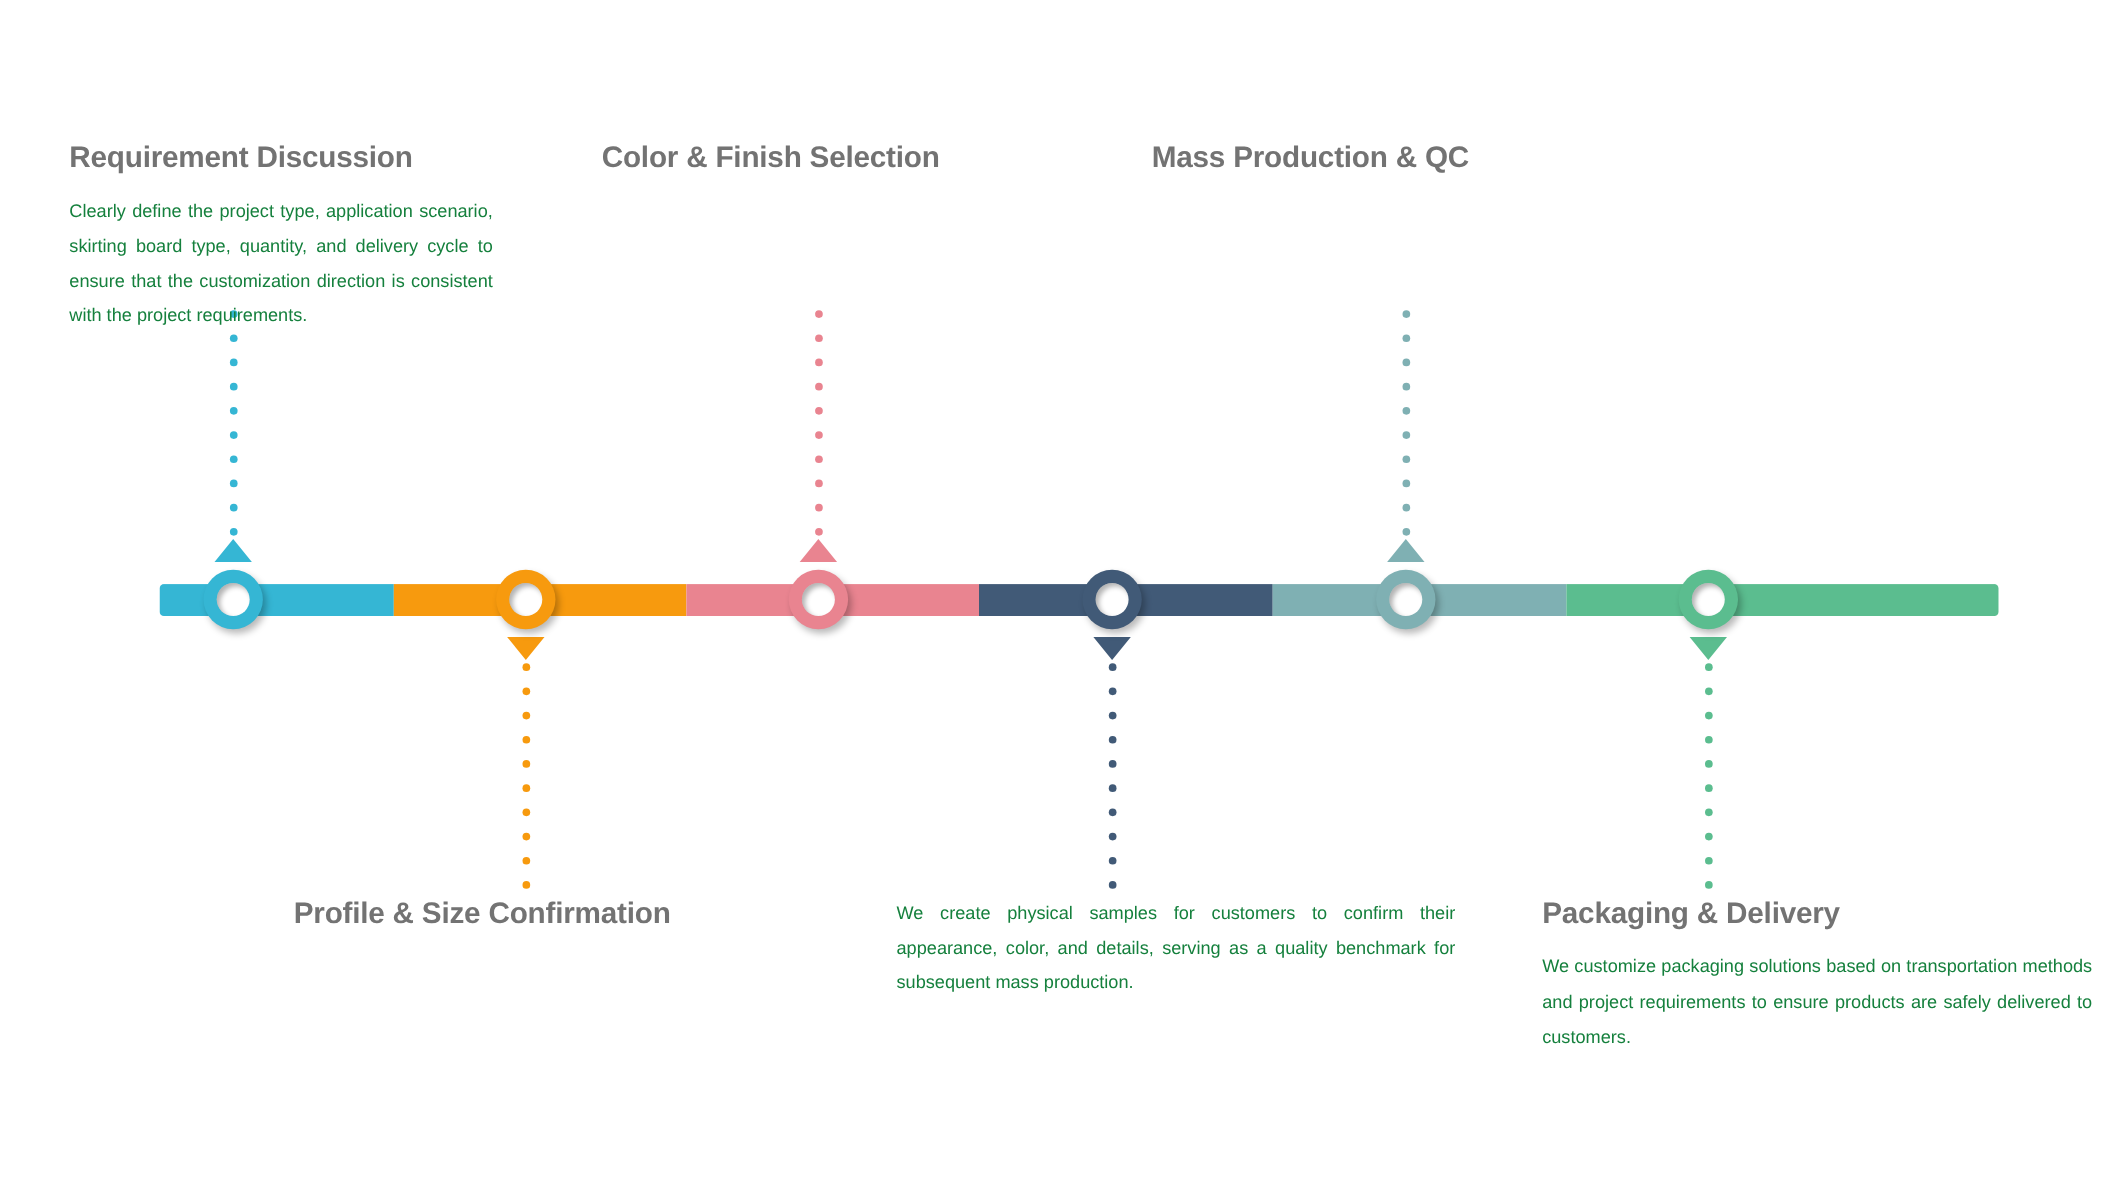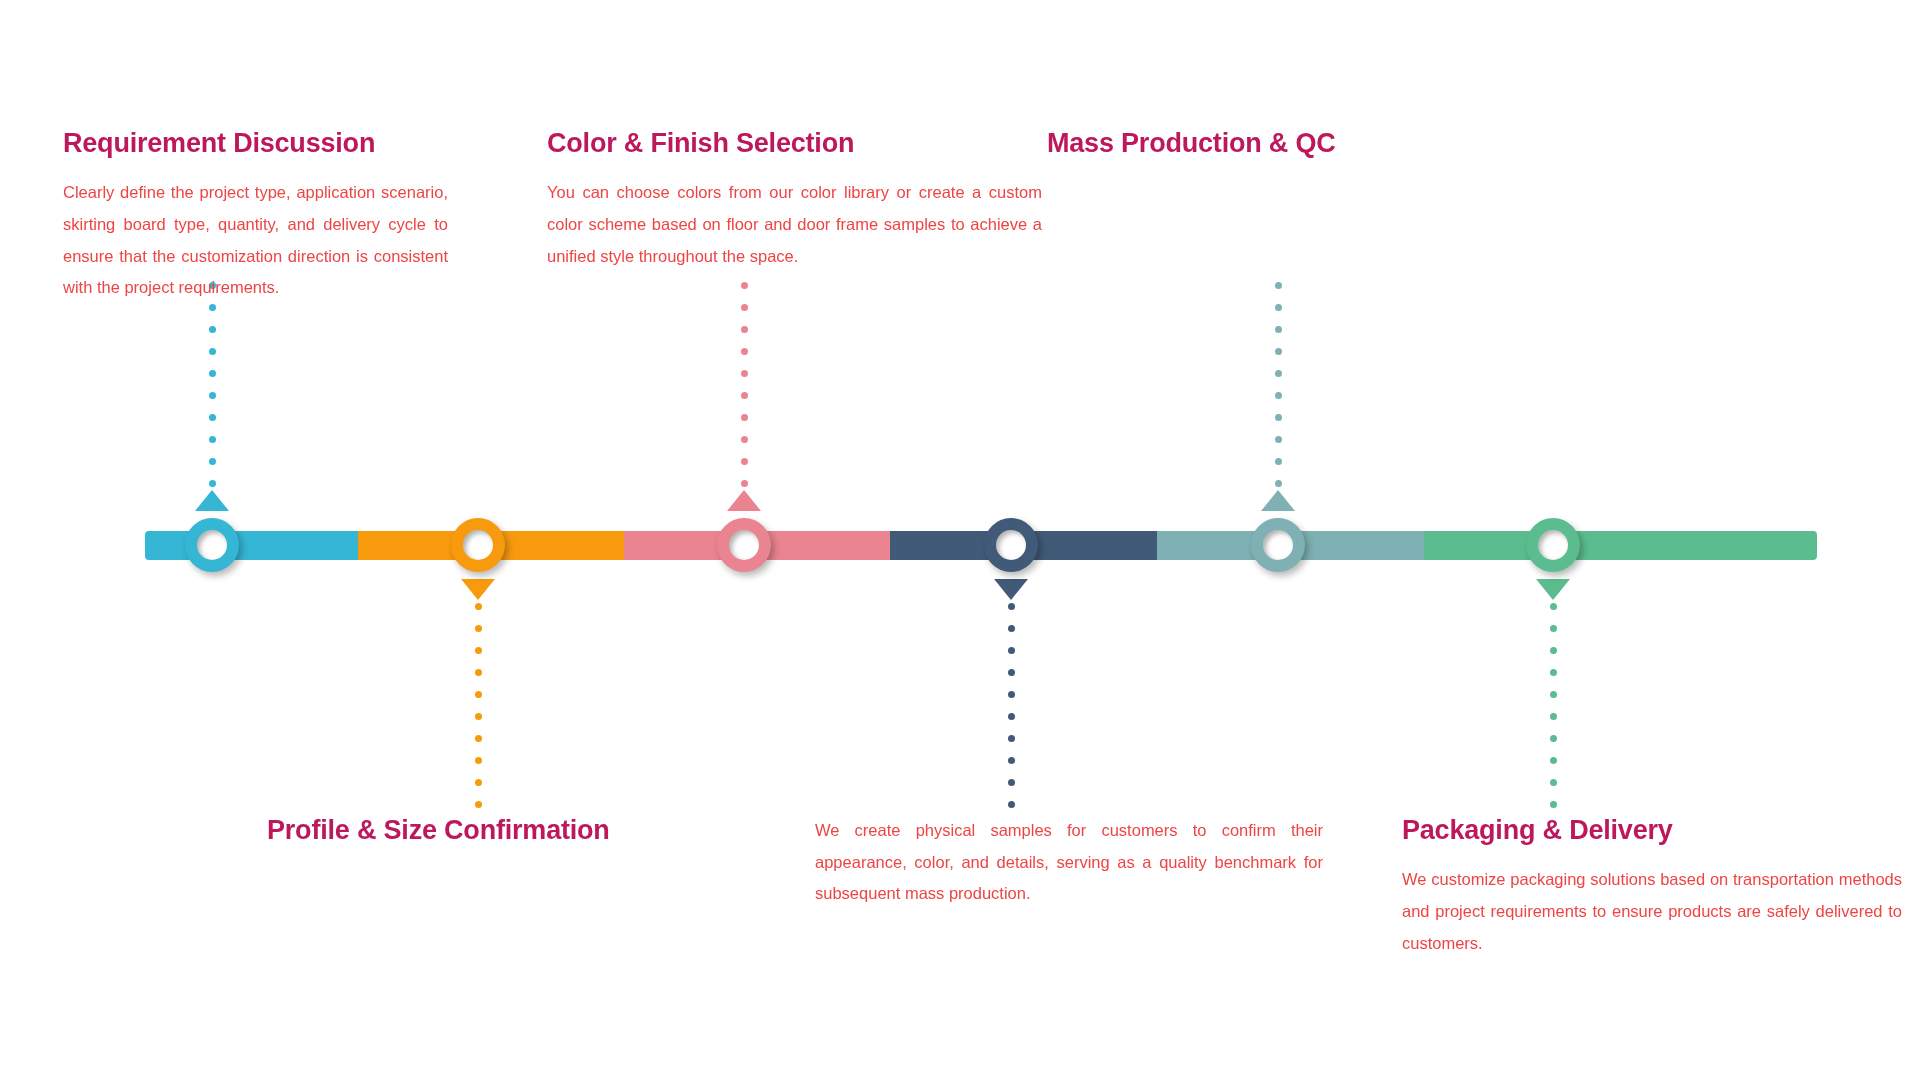--- a/index.html
+++ b/index.html
@@ -104,29 +104,29 @@
   .dots .dot:last-child { margin-bottom: 0; }
 
   
   .block {
     position: absolute;
     box-sizing: border-box;
   }
   .block-title {
     font-size: 27px;
     font-weight: bold;
-    color: #be185d;
+    color: #737373;
     letter-spacing: -0.2px;
     margin: 0 0 19px 0;
     line-height: 1.12;
     white-space: nowrap;
   }
   .block-body {
     font-size: 16.5px;
-    color: #ef4444;
+    color: #15803d;
     line-height: 1.92;
     margin: 0;
     text-align: justify;
     hyphens: auto;
     -webkit-hyphens: auto;
   }
 </style>
 </head>
 <body>
 
@@ -195,21 +195,20 @@
         <span class="dot" style="background: rgb(233, 132, 144);"></span>
         <span class="dot" style="background: rgb(233, 132, 144);"></span>
       </div>
       <div class="arrow up" style="left: 727px; top: 490px; border-bottom-color: rgb(233, 132, 144);"></div>
       <div class="marker" style="left: 744px; top: 545px;">
         <div class="marker-ring" style="background: rgb(233, 132, 144);"></div>
         <div class="marker-hole"></div>
       </div>
       <div class="block" style="left: 547px; width: 495px; top: 128px;">
         <div class="block-title">Color &amp; Finish Selection</div>
-        <div class="block-body">You can choose colors from our color library or create a custom color scheme based on floor and door frame samples to achieve a unified style throughout the space.</div>
       </div>
       <div class="dots" style="left: 1007.5px; top: 603px;">
         <span class="dot" style="background: rgb(65, 90, 119);"></span>
         <span class="dot" style="background: rgb(65, 90, 119);"></span>
         <span class="dot" style="background: rgb(65, 90, 119);"></span>
         <span class="dot" style="background: rgb(65, 90, 119);"></span>
         <span class="dot" style="background: rgb(65, 90, 119);"></span>
         <span class="dot" style="background: rgb(65, 90, 119);"></span>
         <span class="dot" style="background: rgb(65, 90, 119);"></span>
         <span class="dot" style="background: rgb(65, 90, 119);"></span>

